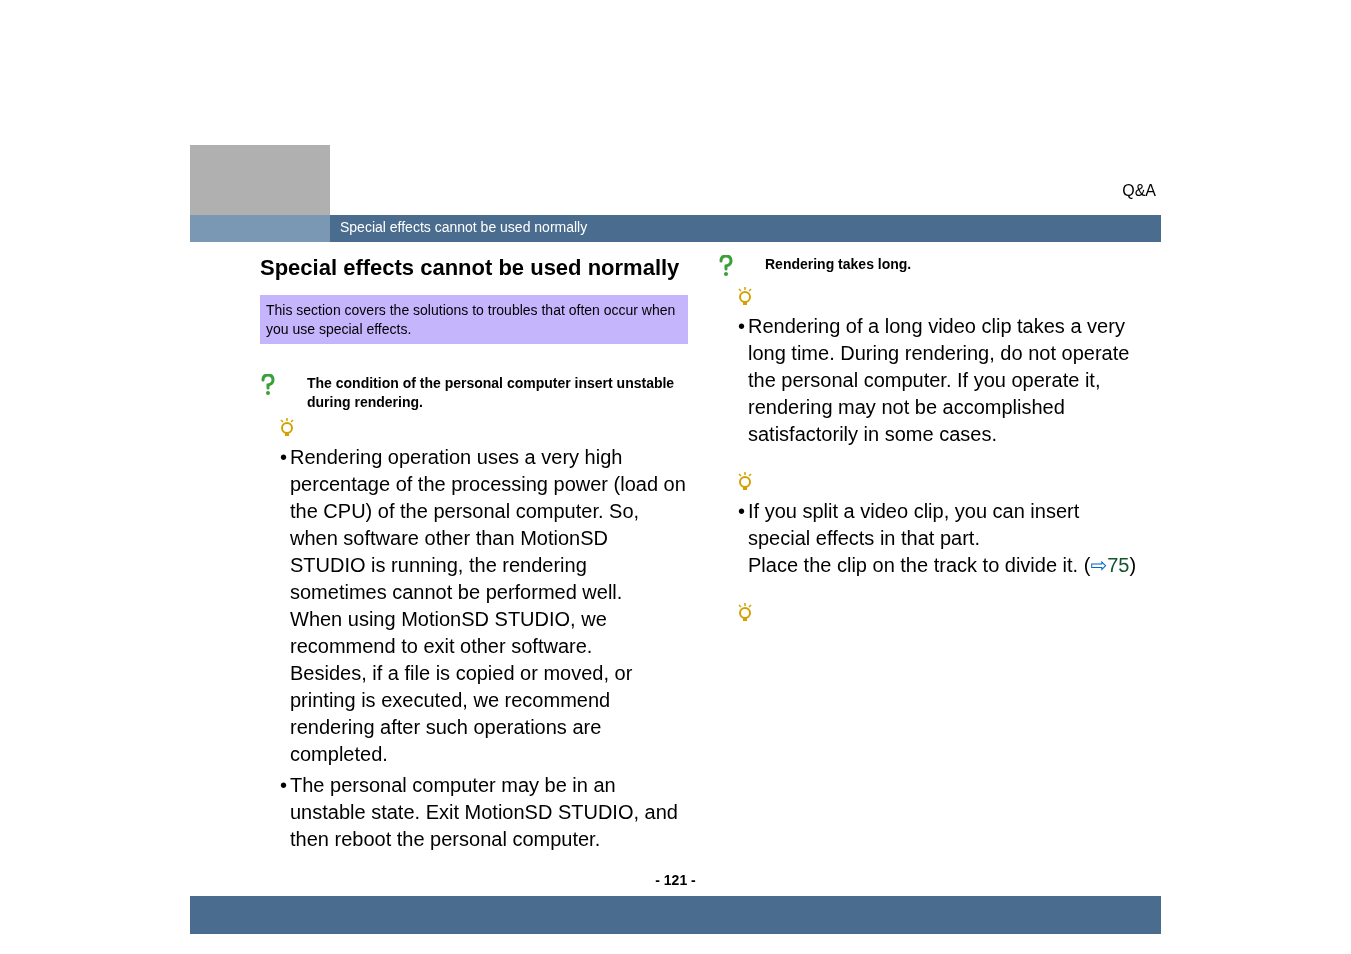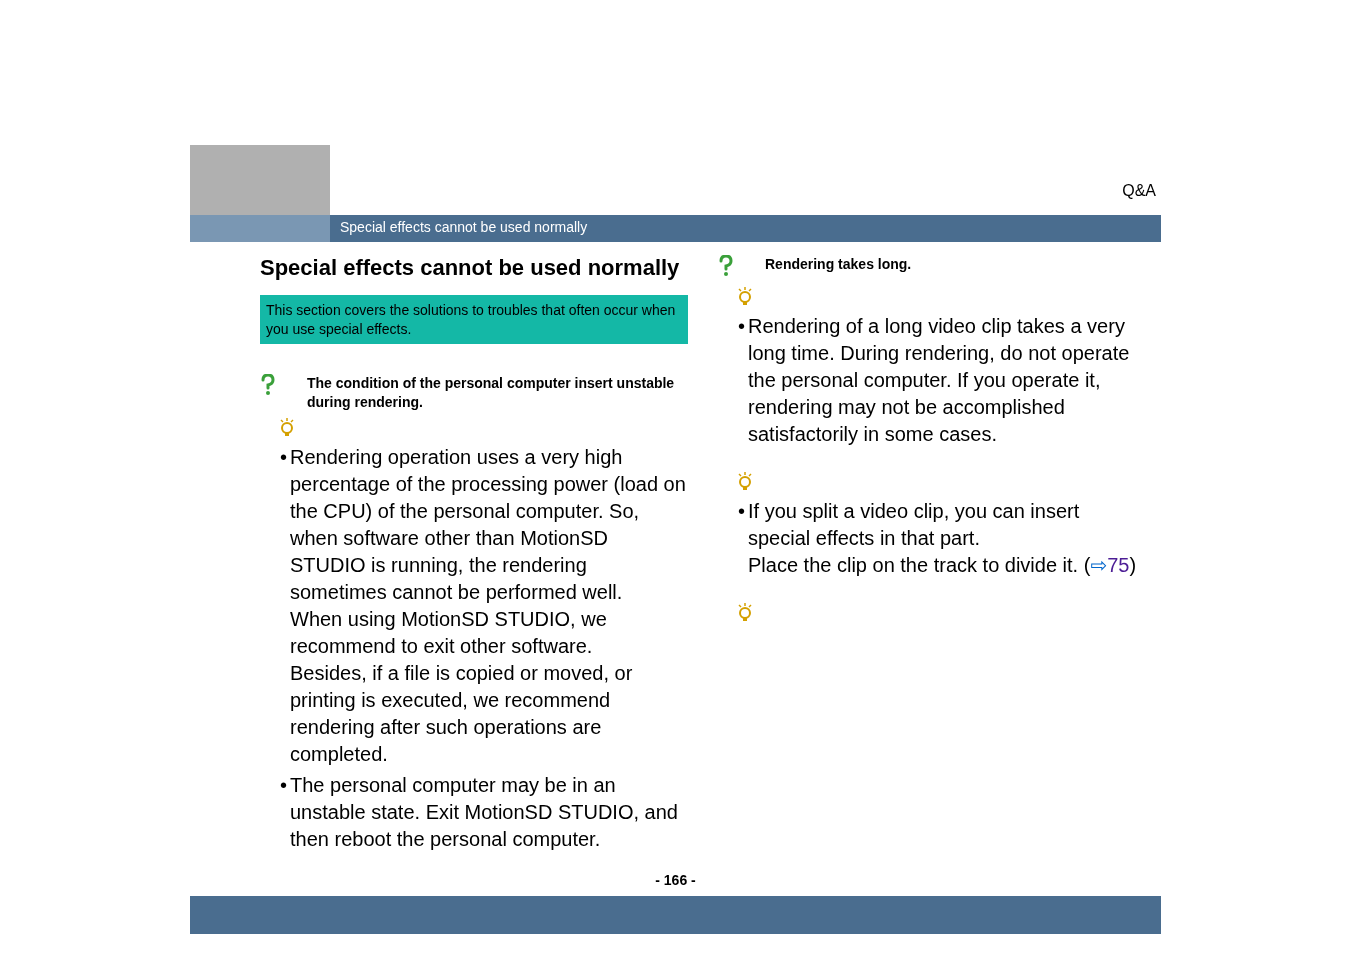--- a/index.html
+++ b/index.html
@@ -66,21 +66,21 @@
     width: 50%;
   }
   .main-heading {
     font-size: 22px;
     font-weight: bold;
     color: #000;
     margin-bottom: 14px;
     line-height: 1.2;
   }
   .intro-box {
-    background: #14b8a6;
+    background: #c4b5fd;
     padding: 6px 6px;
     font-size: 14px;
     color: #000;
     line-height: 1.3;
     margin-bottom: 30px;
   }
   .question {
     display: flex;
     align-items: flex-start;
     margin-bottom: 6px;
@@ -112,21 +112,21 @@
     line-height: 1.35;
     margin-bottom: 4px;
   }
   .answer-list li::before {
     content: "•";
     position: absolute;
     left: 0;
     top: 0;
   }
   .link-text {
-    color: #4c1d95;
+    color: #14532d;
   }
   .link-arrow {
     color: #0066cc;
   }
   .footer-pagenum {
     position: absolute;
     bottom: 66px;
     left: 0;
     right: 0;
     text-align: center;
@@ -243,16 +243,16 @@
             <line x1="15" y1="2" x2="13" y2="4" stroke="#d4a000" stroke-width="1.5"></line>
             <circle cx="9" cy="10" r="5" fill="none" stroke="#d4a000" stroke-width="2"></circle>
             <rect x="7" y="14" width="4" height="4" fill="#d4a000"></rect>
           </svg>
         </div>
       </div>
 
     </div>
   </div>
 
-  <div class="footer-pagenum">- 166 -</div>
+  <div class="footer-pagenum">- 121 -</div>
   <div class="footer-bar"></div>
 
 </div>
 
 </body></html>

